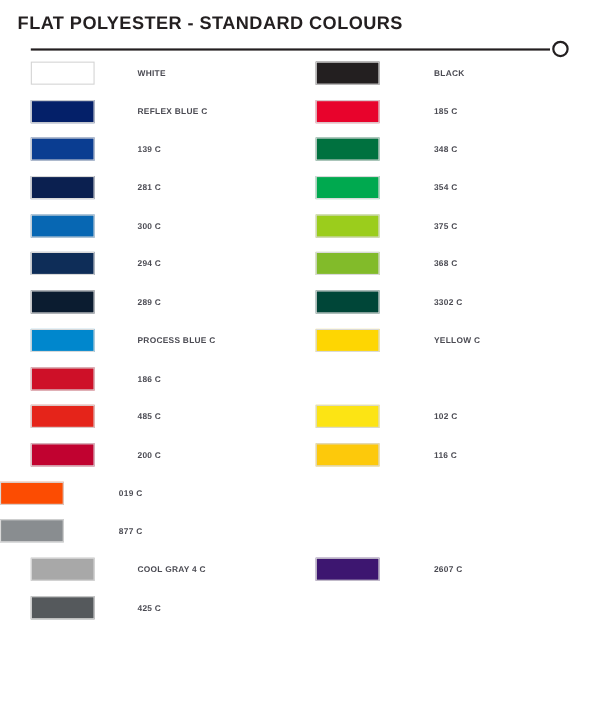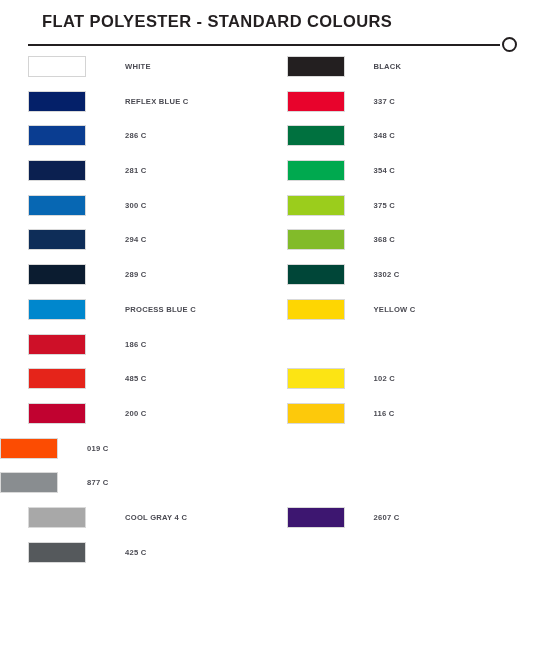--- a/index.html
+++ b/index.html
@@ -24,21 +24,21 @@
 
   
   .header {
     position: absolute;
     left: 0;
     top: 0;
     width: 545px;
   }
   .page-title {
     position: absolute;
-    left: 42px;
+    left: 16px;
     top: 12px;
     font-size: 16.5px;
     font-weight: bold;
     letter-spacing: 0.4px;
     color: #231f20;
     white-space: nowrap;
   }
   .rule-wrap {
     position: absolute;
     left: 28px;
@@ -97,21 +97,21 @@
   }
   .swatch-label {
     margin-left: 39px;
     font-size: 7.6px;
     font-weight: bold;
     letter-spacing: 0.25px;
     color: #4a4a52;
     white-space: nowrap;
   }
   .swatch-cell.col-right .swatch-label {
-    margin-left: 29px;
+    margin-left: 50px;
   }
 </style>
 </head>
 <body>
 
 <div class="page">
 
   <div class="header">
     <div class="page-title">FLAT POLYESTER - STANDARD COLOURS</div>
     <div class="rule-wrap">
@@ -131,27 +131,27 @@
           <div class="swatch-label">BLACK</div>
         </div>
       </div>
       <div class="swatch-row">
         <div class="swatch-cell col-left">
           <div class="swatch-chip" style="background: rgb(4, 32, 105);"></div>
           <div class="swatch-label">REFLEX BLUE C</div>
         </div>
         <div class="swatch-cell col-right">
           <div class="swatch-chip" style="background: rgb(232, 3, 44);"></div>
-          <div class="swatch-label">337 C</div>
+          <div class="swatch-label">185 C</div>
         </div>
       </div>
       <div class="swatch-row">
         <div class="swatch-cell col-left">
           <div class="swatch-chip" style="background: rgb(10, 61, 145);"></div>
-          <div class="swatch-label">286 C</div>
+          <div class="swatch-label">139 C</div>
         </div>
         <div class="swatch-cell col-right">
           <div class="swatch-chip" style="background: rgb(0, 113, 63);"></div>
           <div class="swatch-label">348 C</div>
         </div>
       </div>
       <div class="swatch-row">
         <div class="swatch-cell col-left">
           <div class="swatch-chip" style="background: rgb(11, 32, 80);"></div>
           <div class="swatch-label">281 C</div>

